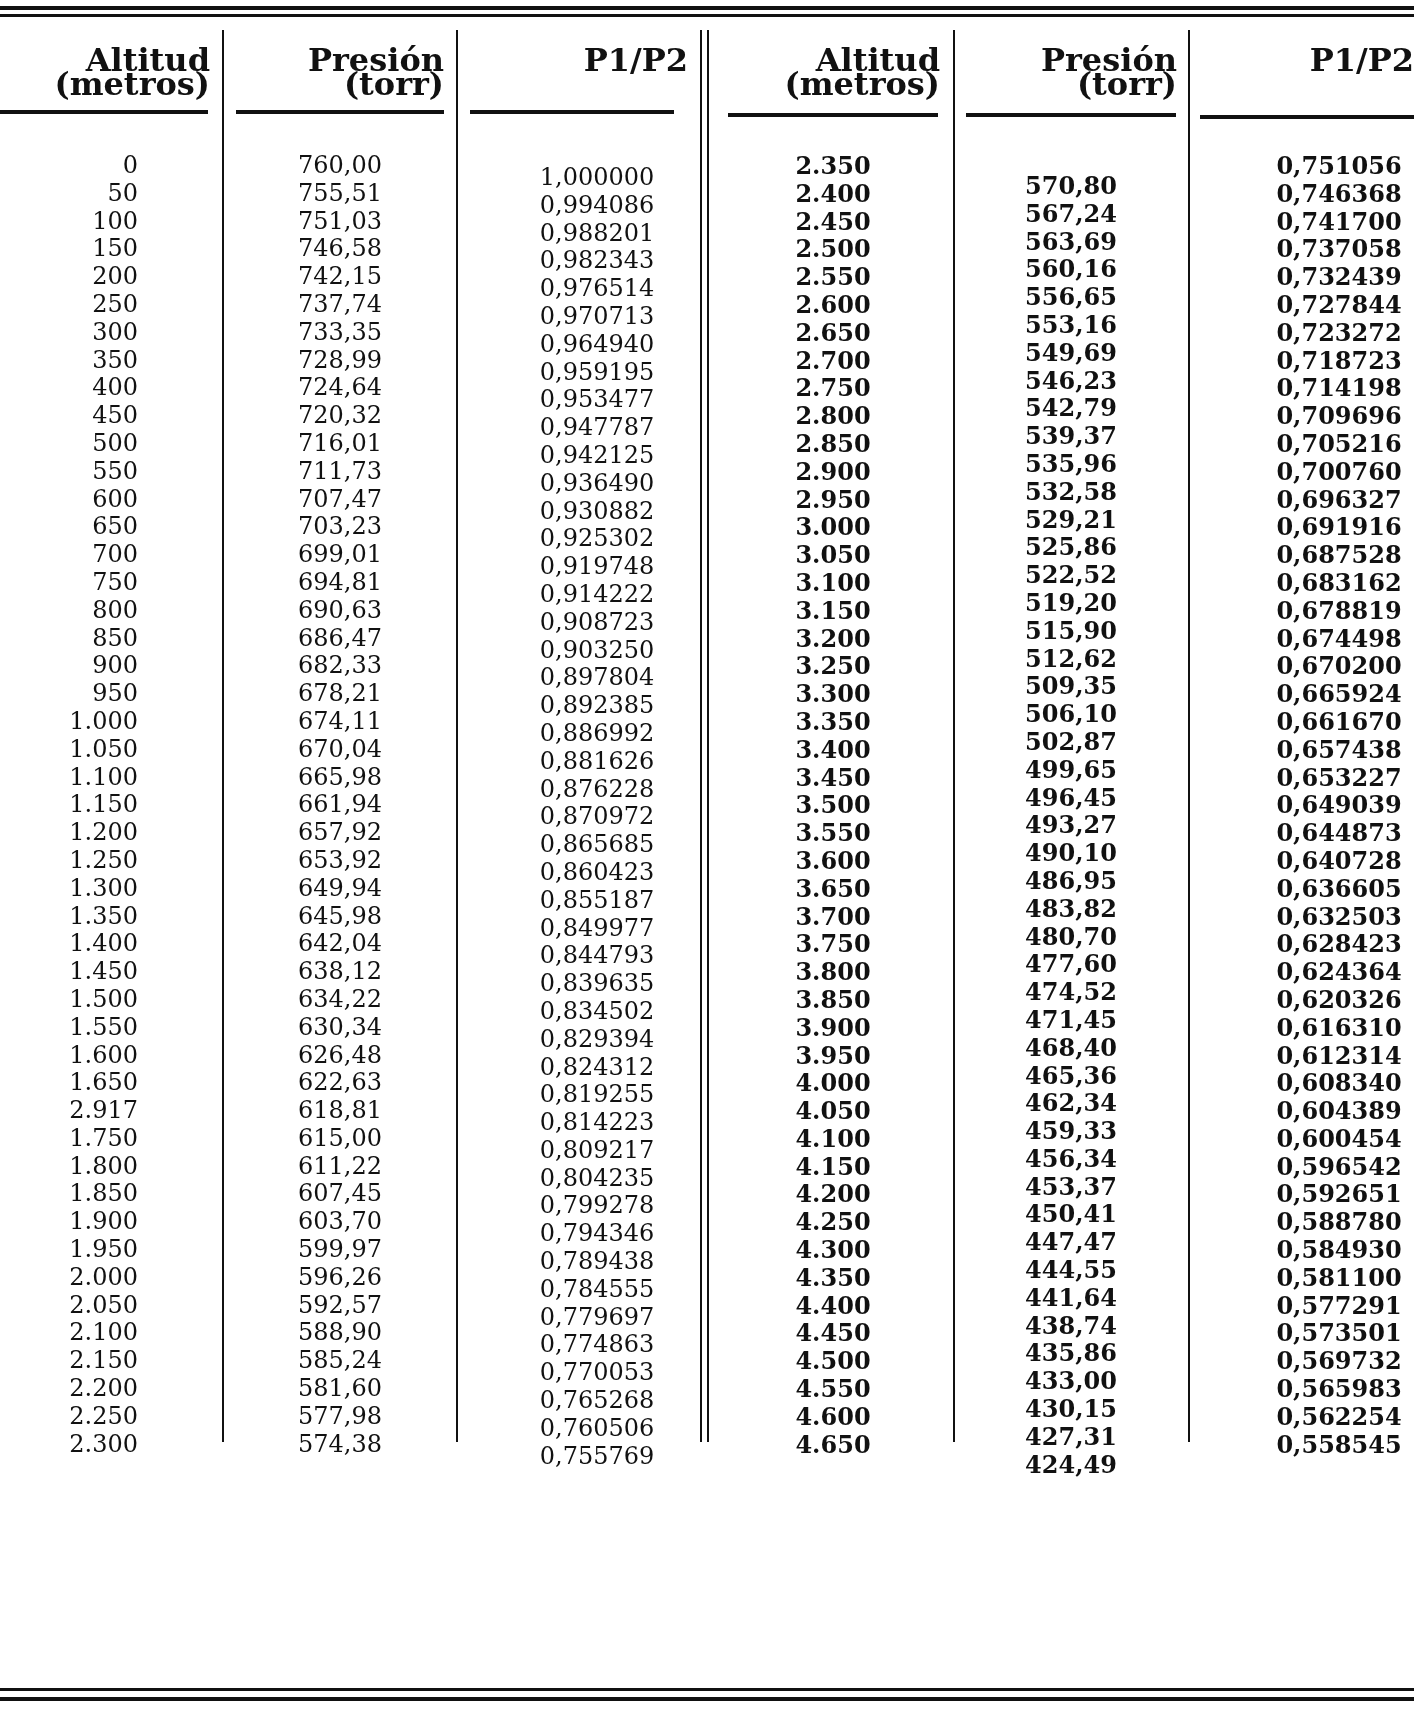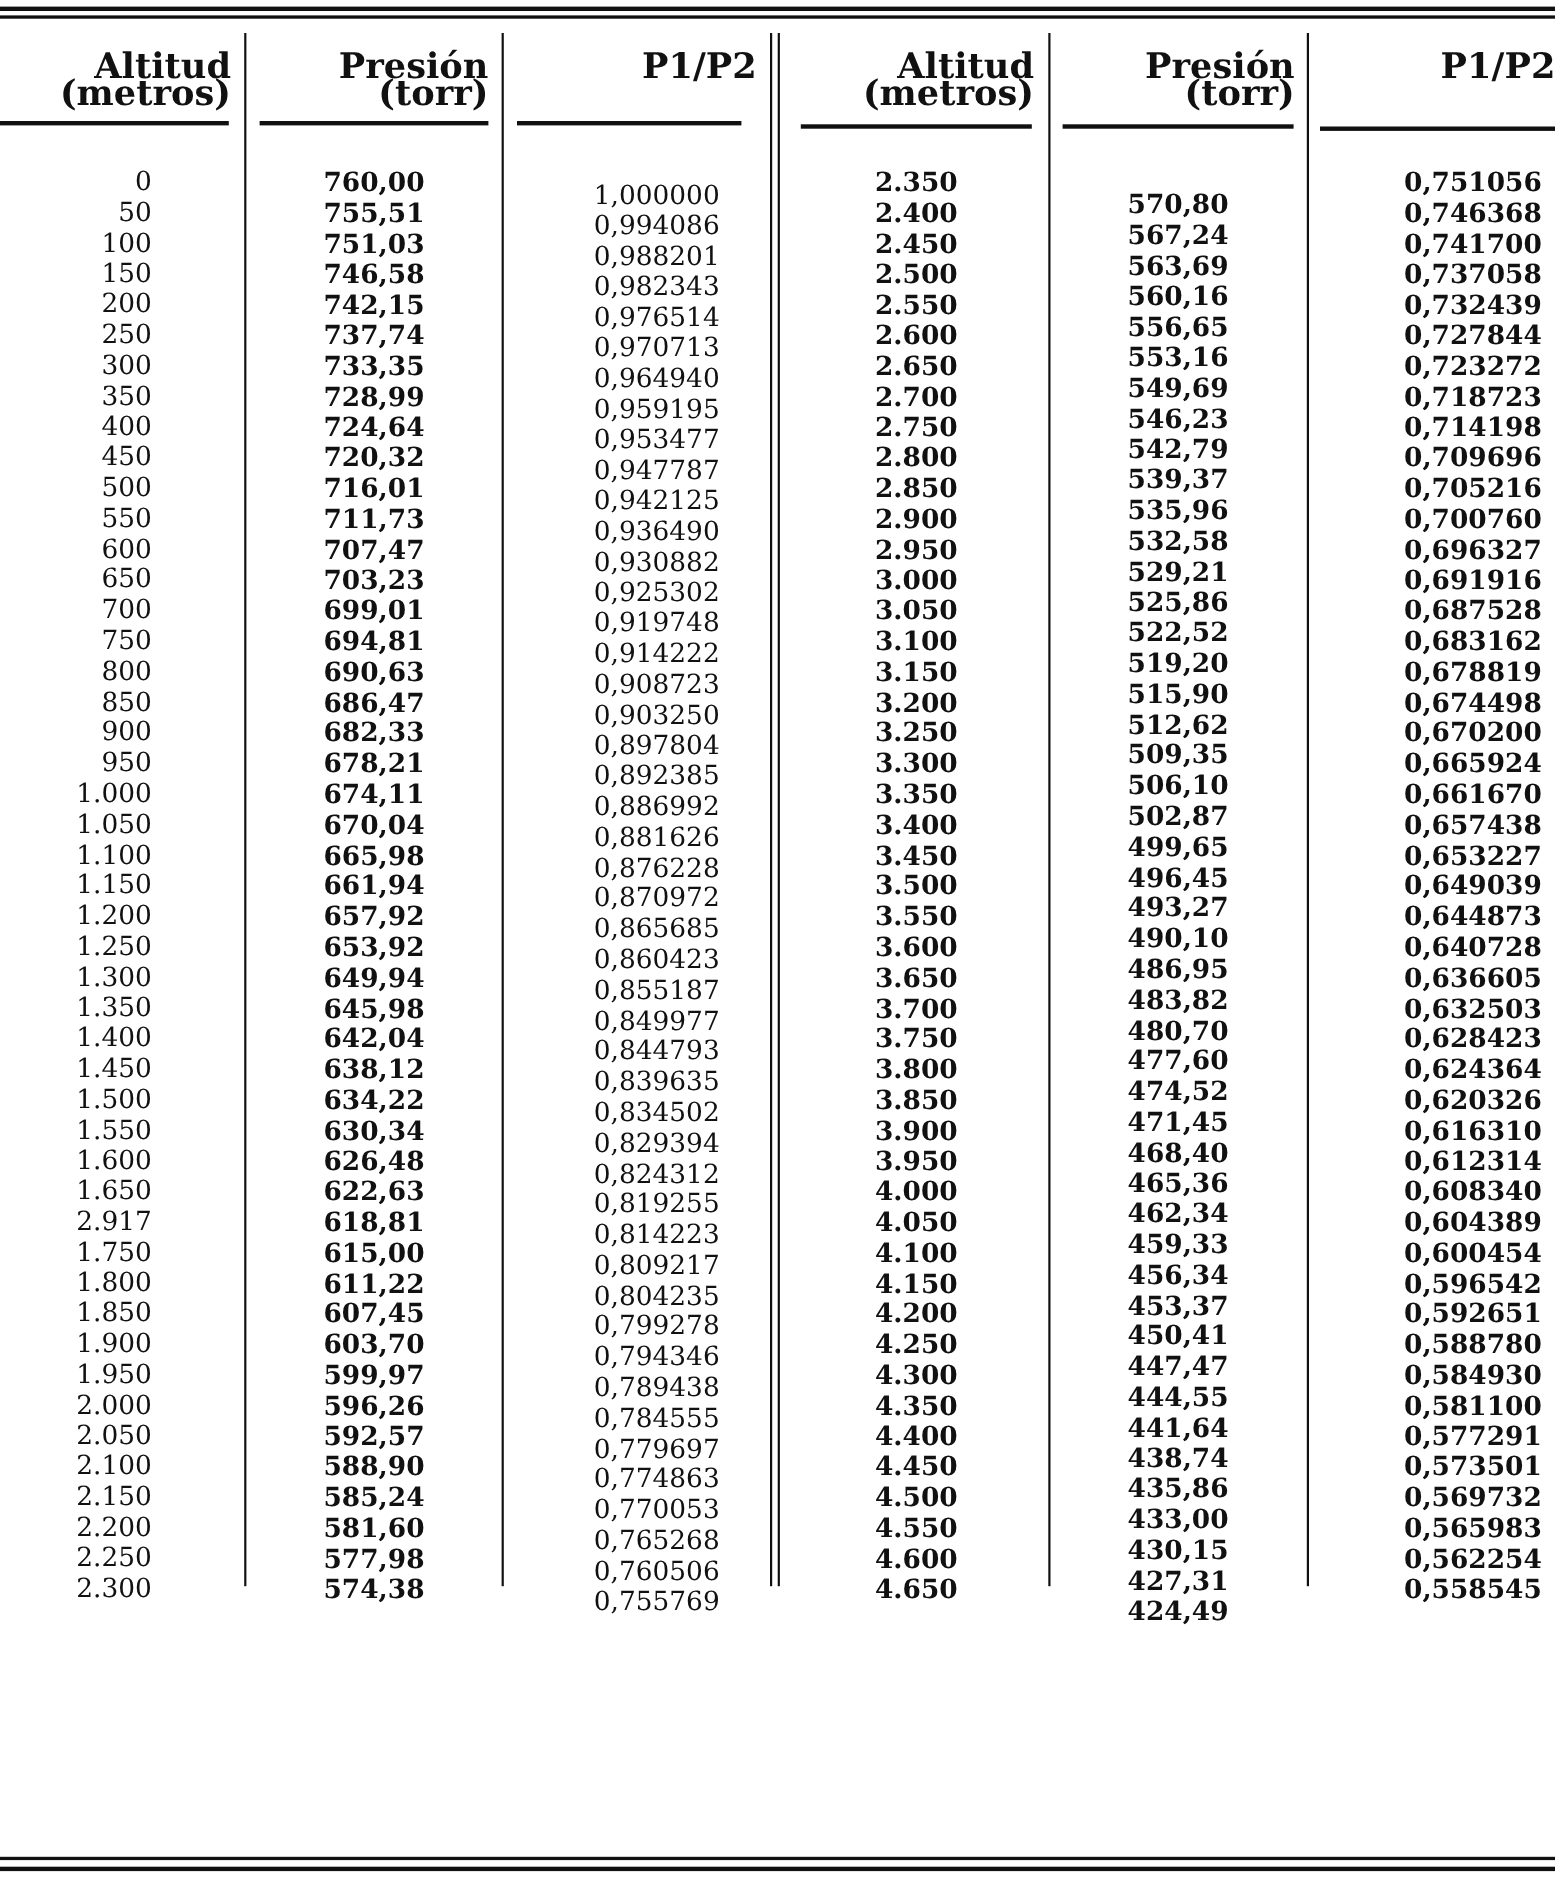--- a/index.html
+++ b/index.html
@@ -101,21 +101,21 @@
     <div>1.900</div>
     <div>1.950</div>
     <div>2.000</div>
     <div>2.050</div>
     <div>2.100</div>
     <div>2.150</div>
     <div>2.200</div>
     <div>2.250</div>
     <div>2.300</div>
   </div>
-<div class="col ctr" style="left:236px;width:208px;font-weight:bold;" id="c-l-pres">
+<div class="col ctr" style="left:236px;width:208px;" id="c-l-pres">
     <div>760,00</div>
     <div>755,51</div>
     <div>751,03</div>
     <div>746,58</div>
     <div>742,15</div>
     <div>737,74</div>
     <div>733,35</div>
     <div>728,99</div>
     <div>724,64</div>
     <div>720,32</div>

